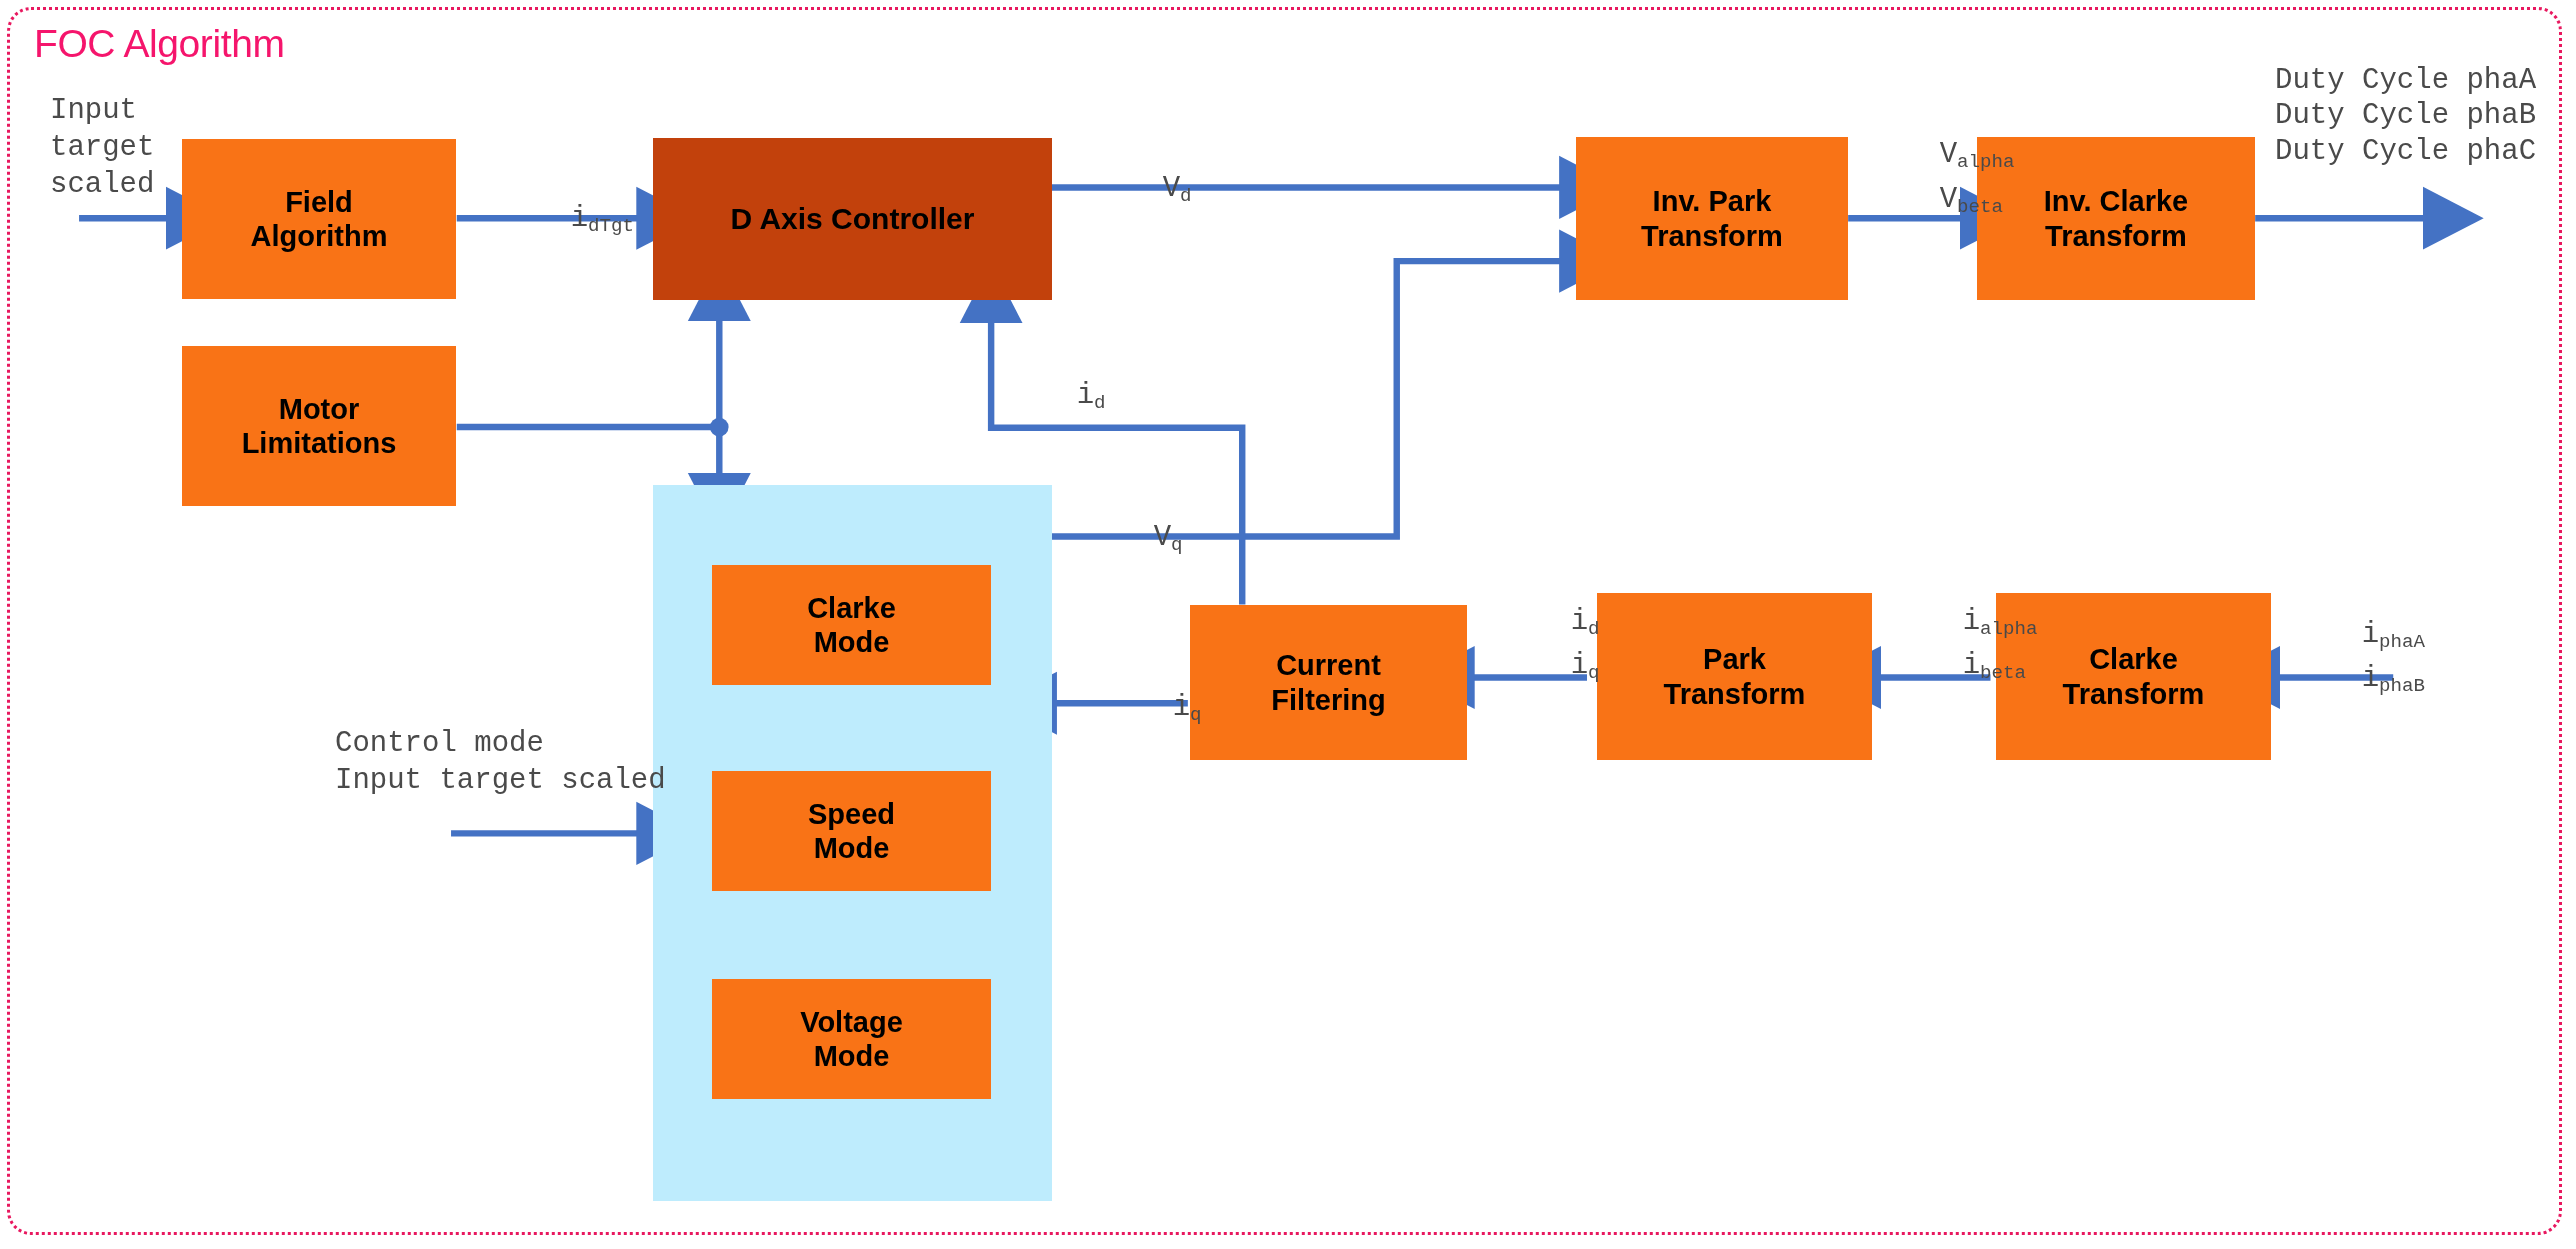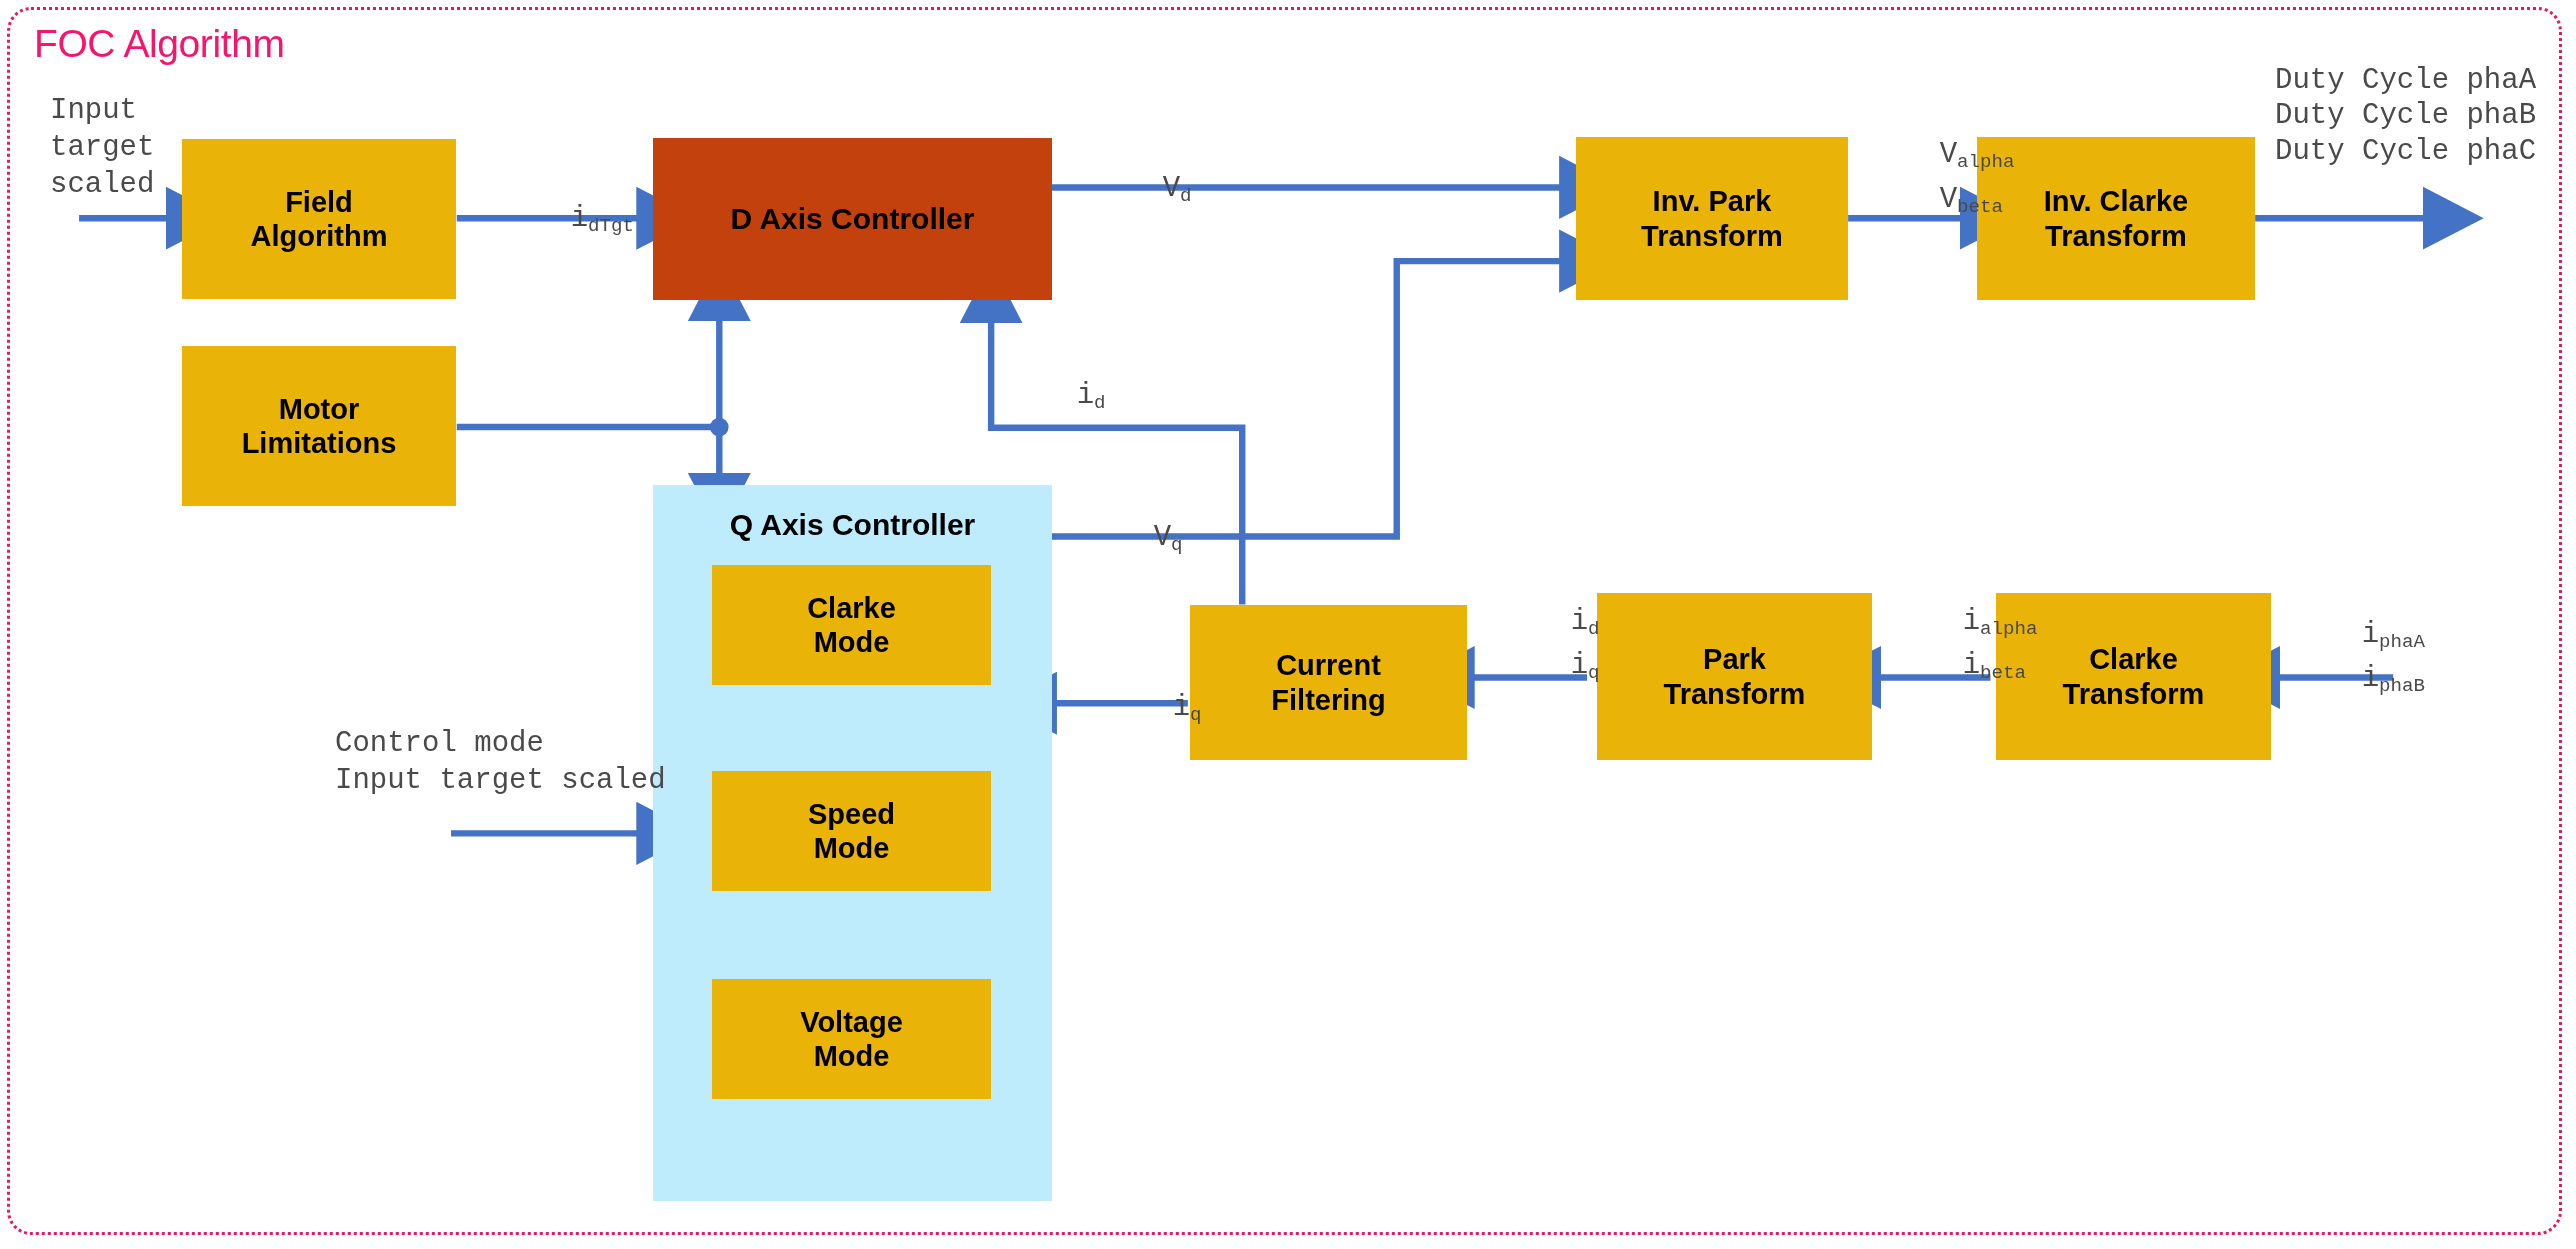--- a/index.html
+++ b/index.html
@@ -47,21 +47,21 @@
     box-sizing: border-box;
     display: flex;
     align-items: center;
     justify-content: center;
     text-align: center;
     font-weight: bold;
     color: #000000;
     line-height: 1.18;
     font-family: "Liberation Sans", sans-serif;
   }
-  .block.solid  { background: #eab308; }
+  .block.solid  { background: #f97316; }
   .block.light  { background: #c2410c; }
   .block .lines { display: block; }
 
   
   .container-block {
     position: absolute;
     box-sizing: border-box;
     background: #BEECFD;
   }
   .container-title {
@@ -162,21 +162,20 @@
       <span>Motor</span><br>
       <span>Limitations</span>
     </span>
   </div>
 
   <div class="block light" style="left:653px; top:138px; width:399px; height:162px; font-size:30px;">
     <span class="lines">D Axis Controller</span>
   </div>
 
   <div class="container-block" style="left:653px; top:485px; width:399px; height:716px;">
-    <div class="container-title" style="top:23px; font-size:30px;">Q Axis Controller</div>
 
     <div class="block solid" style="left:59px; top:80px; width:279px; height:120px; font-size:29px;">
       <span class="lines">
         <span>Clarke</span><br>
         <span>Mode</span>
       </span>
     </div>
 
     <div class="block solid" style="left:59px; top:286px; width:279px; height:120px; font-size:29px;">
       <span class="lines">

